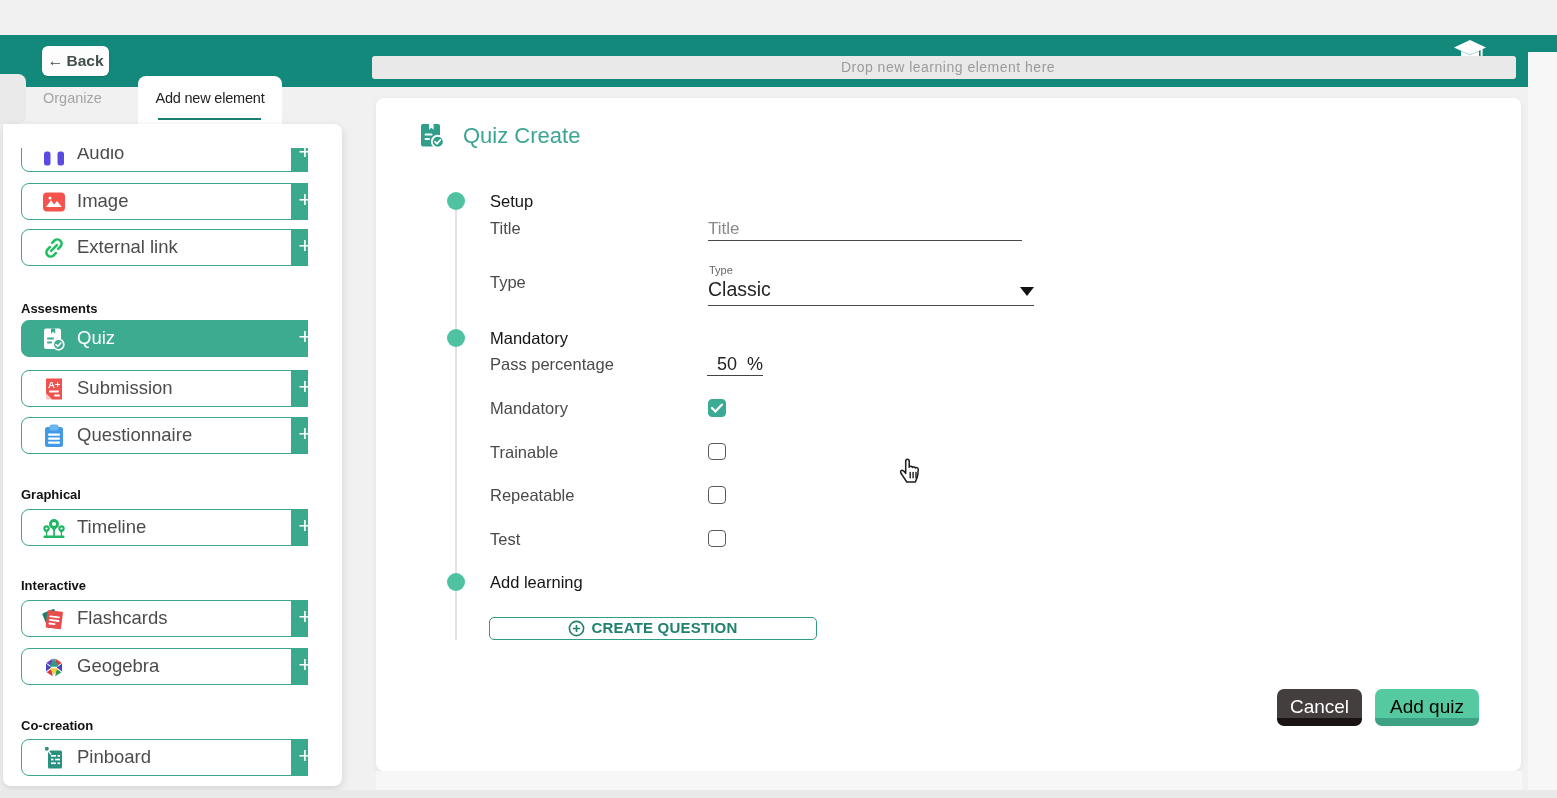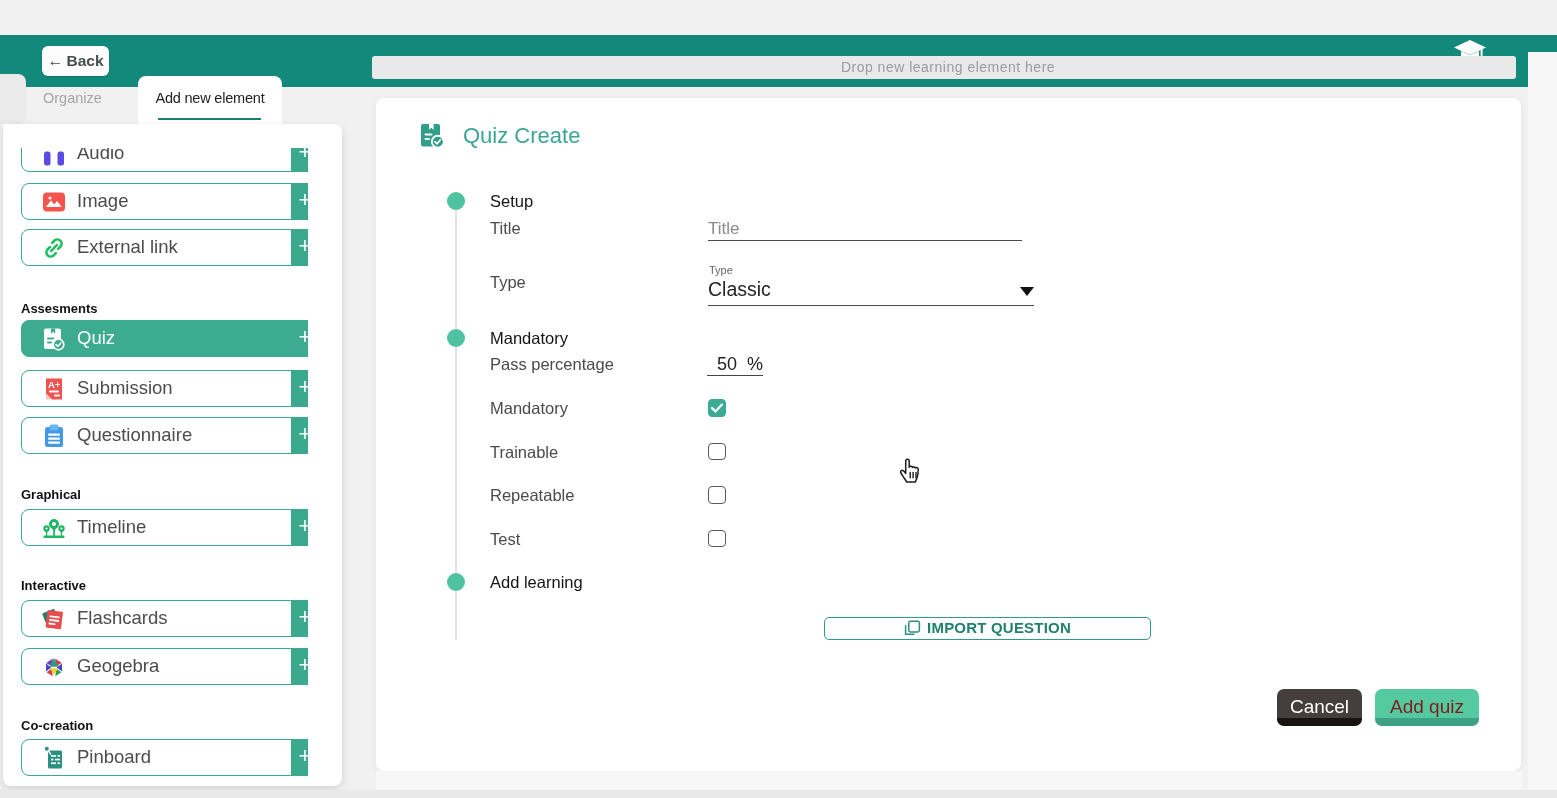--- a/index.html
+++ b/index.html
@@ -69,21 +69,21 @@
 .cb { position:absolute; left:332px; width:17.5px; height:17.5px; border:1.8px solid #5a5a5a; border-radius:4px; background:#fff; }
 .cb.on { background:#3cab96; border-color:#3cab96; }
 
 .qbtn { position:absolute; top:519px; height:23px; border:1.5px solid #2e9c86; border-radius:5px;
   background:#fff; color:#20816e; font-size:15px; font-weight:700; letter-spacing:.2px;
   text-align:center; line-height:20px; }
 
 #btn-cancel { left:901px; top:591px; width:85px; height:37px; background:#453e3e; border-radius:7px;
   border-bottom:8px solid #191314; color:#fff; font-size:19px; text-align:center; line-height:36px; }
 #btn-add { left:999px; top:591px; width:104px; height:37px; background:#55c9a0; border-radius:7px;
-  border-bottom:8px solid #3da284; color:#7f1d1d; font-size:19px; text-align:center; line-height:36px; }
+  border-bottom:8px solid #3da284; color:#000000; font-size:19px; text-align:center; line-height:36px; }
 
 #understrip { left:376px; top:771px; width:1146px; height:19px; background:#f7f7f7; }
 #botstrip { left:0px; top:790px; width:1557px; height:8px; background:#e9e9e9; }
 #rightcol { left:1528px; top:52px; width:29px; height:738px; background:#f7f7f7; }
 </style>
 </head>
 <body>
 
 <div id="header" class="abs">
   <div id="backbtn" class="abs"><span class="arr">←</span>Back</div>
@@ -295,25 +295,25 @@
 
   <div class="cb on abs" style="top:301px;">
     <svg width="18" height="18" viewBox="0 0 18 18" style="position:absolute;left:-1px;top:-1px;">
       <path d="M4 9 l3.4 3.4 L14 5.6" stroke="#fff" stroke-width="2.2" fill="none" stroke-linecap="round"></path>
     </svg>
   </div>
   <div class="cb abs" style="top:344.5px;"></div>
   <div class="cb abs" style="top:388px;"></div>
   <div class="cb abs" style="top:431.5px;"></div>
 
-  <div class="qbtn abs" style="left:448px; width:327px;">
+  <div class="qbtn abs" style="left:113px; width:328px;">
     <svg width="17" height="17" viewBox="0 0 16 16" style="vertical-align:-3.5px; margin-right:6px;">
-      <rect x="4.5" y="1.2" width="10" height="10" rx="1.5" fill="none" stroke="#2a8f7c" stroke-width="1.4"></rect>
-      <path d="M1.5 5 v8.3 h8.3" fill="none" stroke="#2a8f7c" stroke-width="1.4"></path>
-    </svg>IMPORT QUESTION</div>
+      <circle cx="8" cy="8" r="6.7" fill="none" stroke="#20816e" stroke-width="1.5"></circle>
+      <path d="M8 4.6 v6.8 M4.6 8 h6.8" stroke="#20816e" stroke-width="1.5"></path>
+    </svg>CREATE QUESTION</div>
 
   <div id="btn-cancel" class="abs">Cancel</div>
   <div id="btn-add" class="abs">Add quiz</div>
 </div>
 
 <div id="understrip" class="abs"></div>
 <div id="botstrip" class="abs"></div>
 <div id="rightcol" class="abs"></div>
 
 <svg id="cursor" class="abs" style="left:896px; top:455px;" width="26" height="29" viewBox="0 0 26 29">

